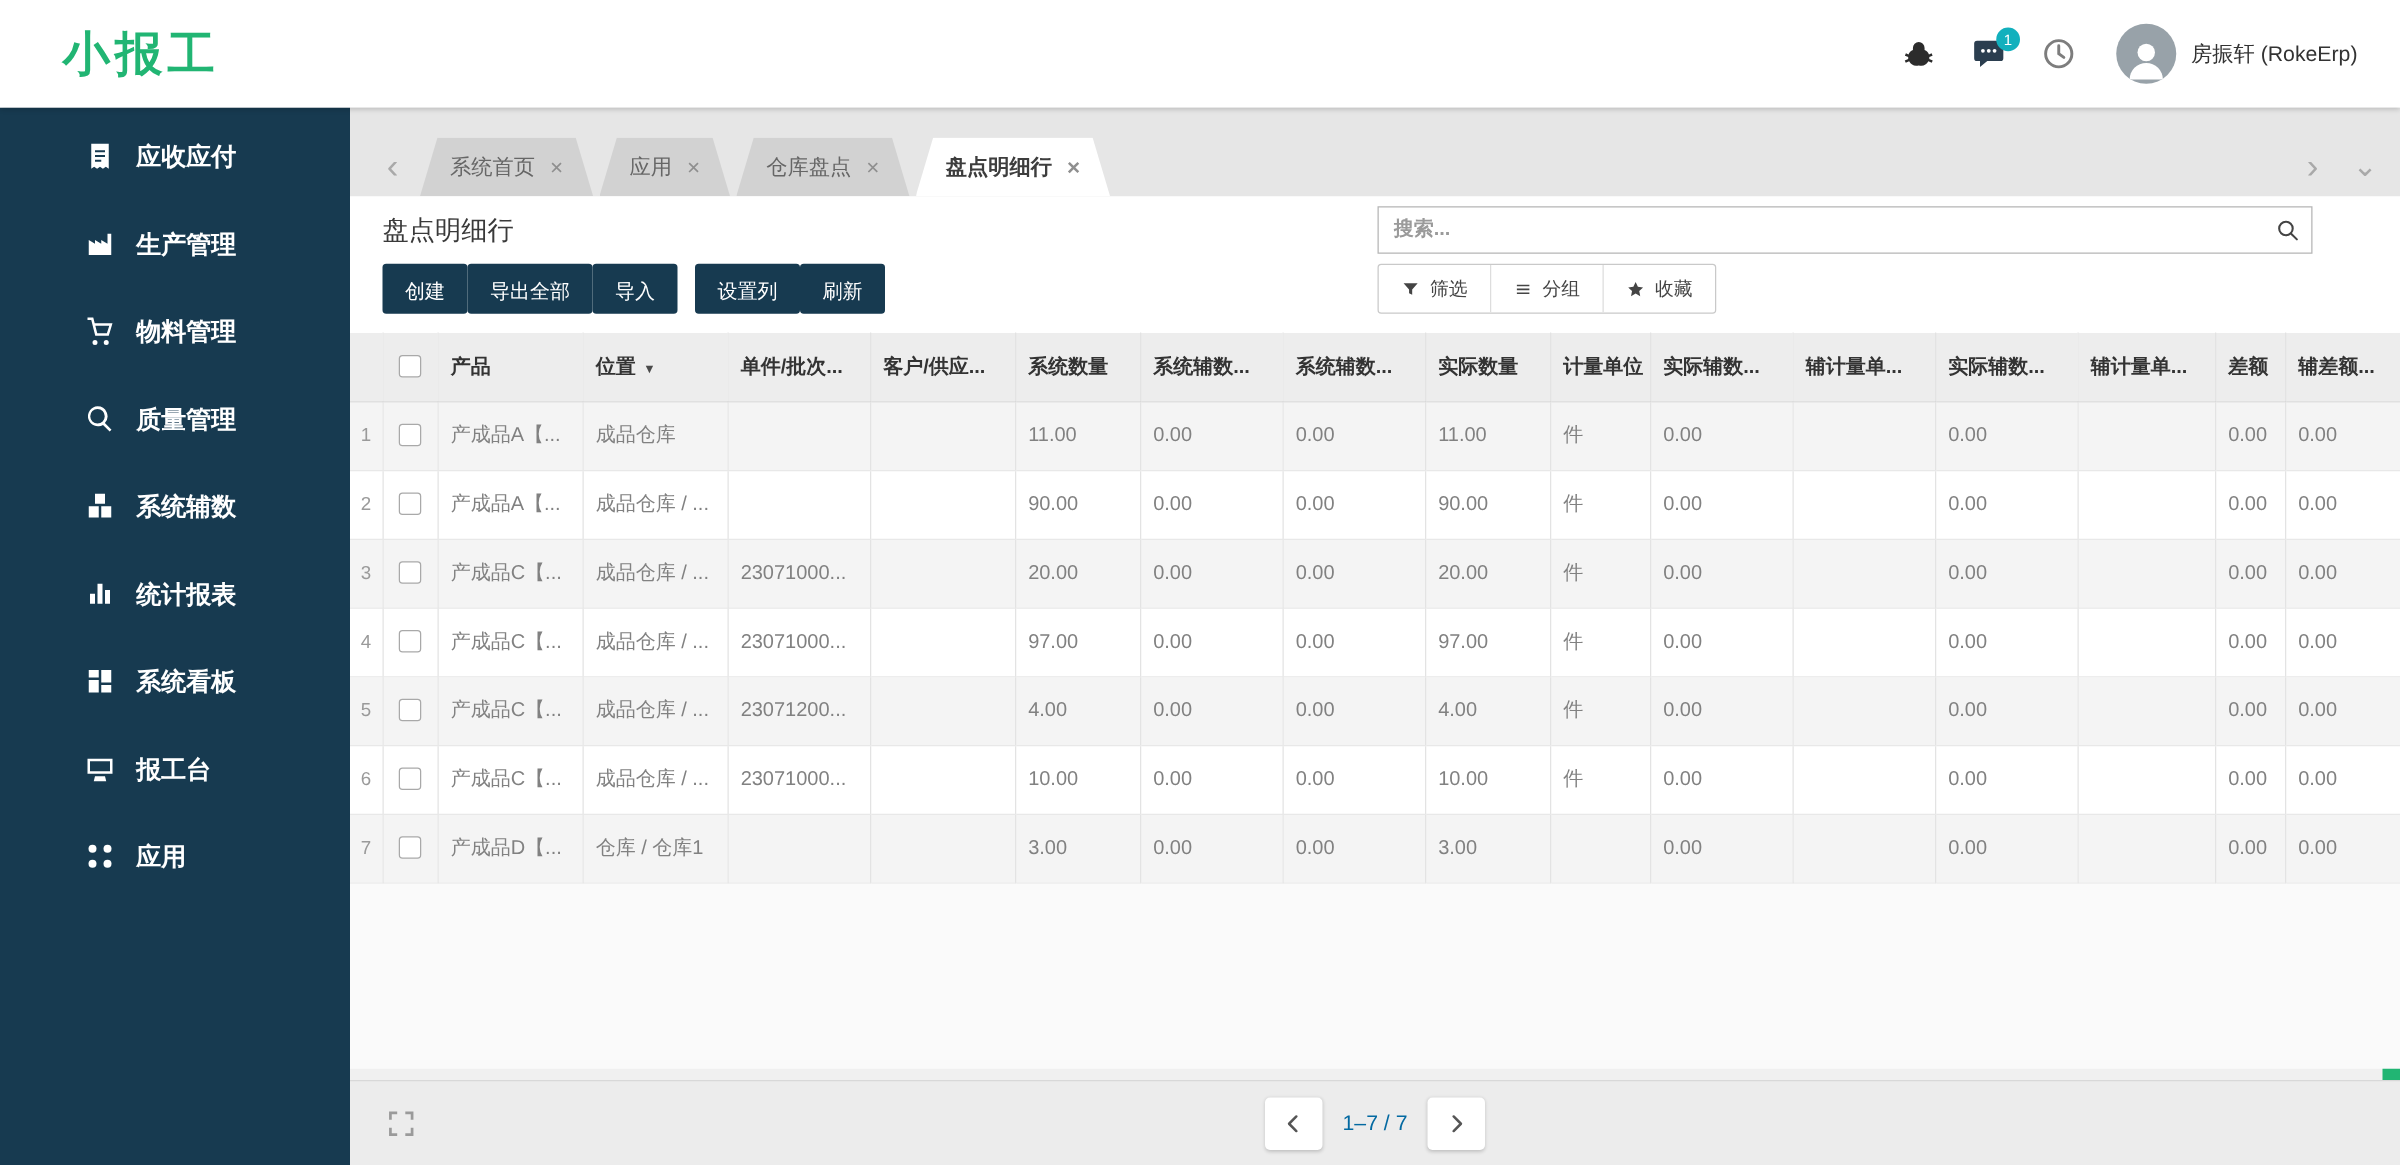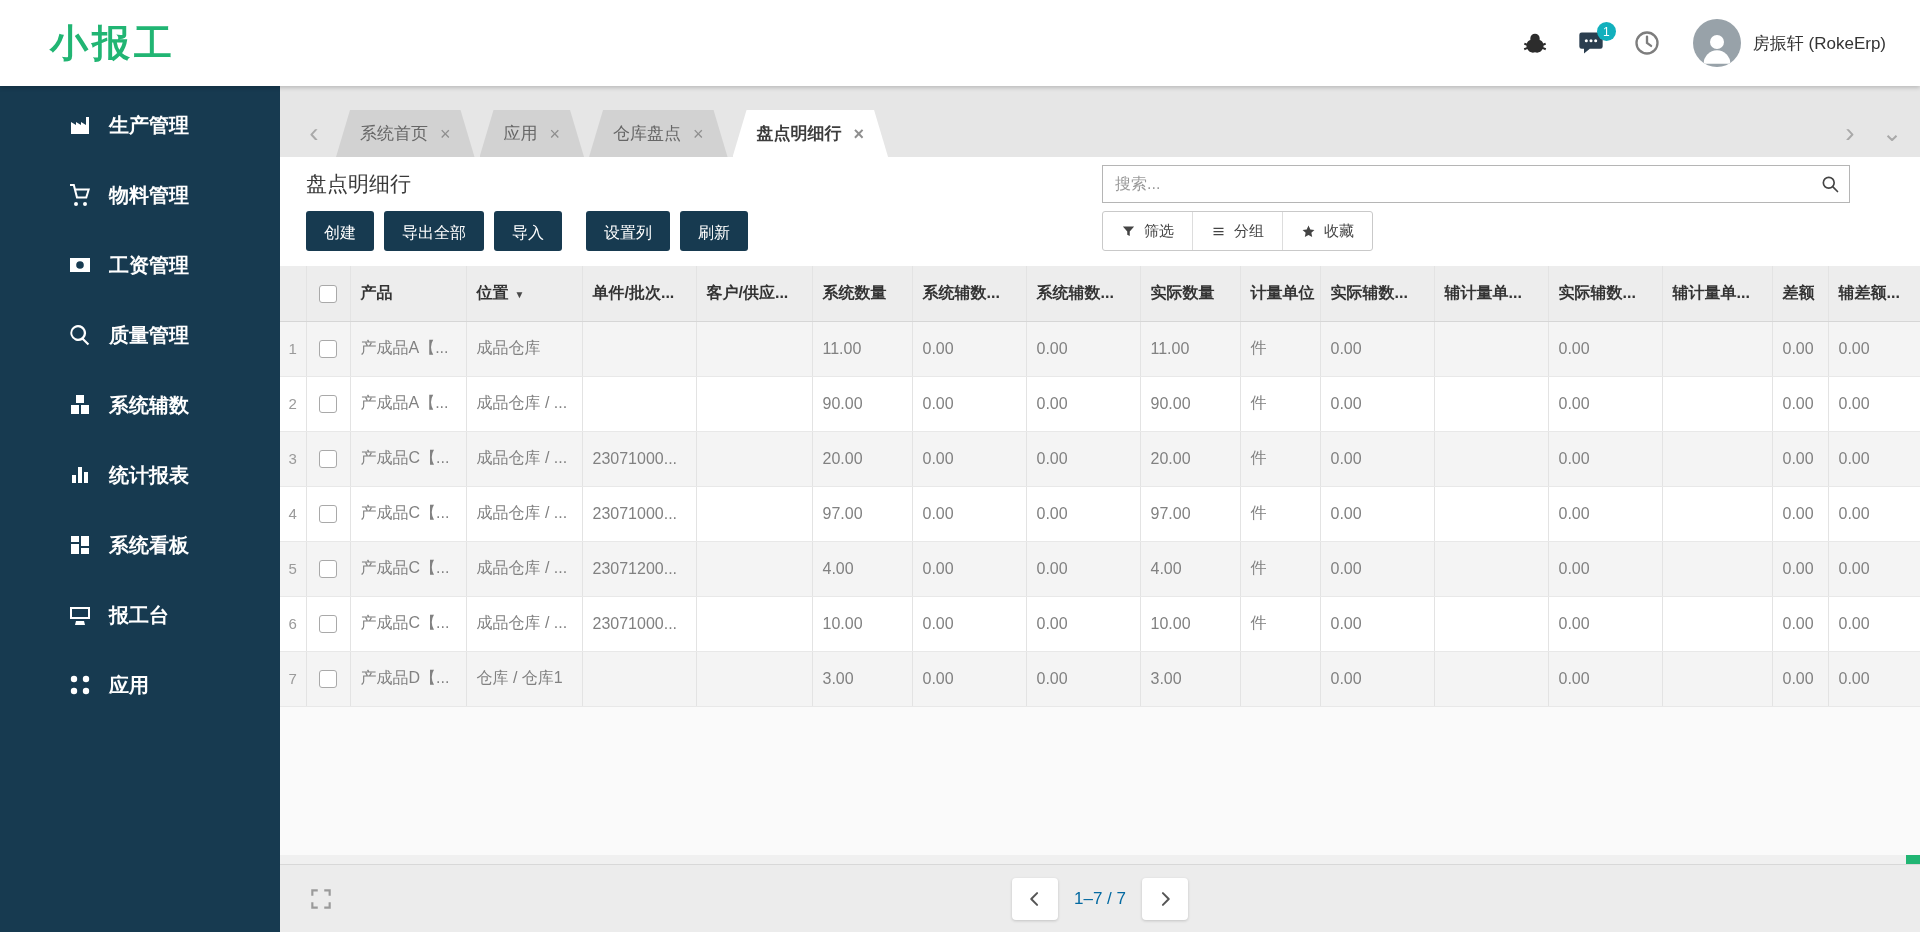--- a/index.html
+++ b/index.html
@@ -48,27 +48,27 @@
   .tab-right { position:absolute; right:8px; bottom:0; display:flex; }
 
   
   .content { flex:1; min-height:0; display:flex; flex-direction:column; overflow:hidden; background:#fff; }
   .content-top { display:flex; align-items:center; justify-content:space-between;
     padding:8px 70px 0 26px; flex-shrink:0; }
   .page-title { margin:0; font-size:21px; font-weight:400; color:#3a3a3a; }
   .search-box { width:748px; height:38px; border:1px solid #b5b5b5; background:#fff;
     display:flex; align-items:center; padding:0 38px 0 10px; position:relative; }
   .search-box input { border:none; outline:none; flex:1; font-size:16px; color:#a16207;
-    font-family:inherit; background:transparent; }
+    font-family:inherit; background:transparent;font-weight:bold; }
   .search-box input::placeholder { color:#9a9a9a; }
   .search-icn { position:absolute; right:9px; top:8px; width:20px; height:20px; cursor:pointer; }
   .search-icn svg { width:20px; height:20px; }
 
   .toolbar { position:relative; display:flex; padding:8px 0 15px 26px; flex-shrink:0; }
-  .btn-dark { height:40px; padding:12px 18px; margin-right:10px; background:#173a50; color:#fff;
+  .btn-dark { height:40px; padding:12px 18px; margin-right:0; background:#173a50; color:#fff;
     border:none; border-radius:3px; font-size:16px; font-family:Liberation Mono, monospace; cursor:pointer; }
   .actions .btn-dark:nth-child(4) { margin-left:14px; }
   .view-controls { position:absolute; left:822px; top:8px; height:40px; display:flex;
     background:#fff; border:1px solid #c9c9c9; border-radius:3px; overflow:hidden; }
   .vc-btn { display:flex; align-items:center; gap:8px; padding:0 18px; font-size:15px; color:#444;
     background:transparent; border:none; border-right:1px solid #ddd; font-family:Liberation Mono, monospace; cursor:pointer; }
   .vc-btn:last-child { border-right:none; }
   .vc-btn .icn, .vc-btn .icn svg { width:15px; height:15px; display:block; }
 
   
@@ -138,40 +138,40 @@
       <span class="user-name">房振轩 (RokeErp)</span>
     </div>
   </div>
 
   <div class="body">
 
     <div class="sidebar">
         <div class="side-item">
           <span class="icn">
             <svg viewBox="0 0 24 24">
+              <path fill="currentColor" fill-rule="evenodd" d="M5 2h14v20l-2.33-1.7L14.33 22 12 20.3 9.67 22l-2.34-1.7L5 22V2zm3 5.2h8v1.6H8V7.2zm0 3.8h8v1.6H8V11zm0 3.8h5v1.6H8v-1.6z"></path>
+            </svg>
+          </span>
+          <span>应收应付</span>
+        </div>
+        <div class="side-item">
+          <span class="icn">
+            <svg viewBox="0 0 24 24">
               <path fill="currentColor" d="M3 21V9l5 3V9l5 3V9l5 3V4h3v17H3z"></path>
             </svg>
           </span>
           <span>生产管理</span>
         </div>
         <div class="side-item">
           <span class="icn">
             <svg viewBox="0 0 24 24">
               <path fill="currentColor" d="M2 3h3l3.2 12.5H19l3-10H6.5l.5 2h12.4l-1.9 6H9.8L6.6 1H2v2zm6 16a2 2 0 110 4 2 2 0 010-4zm9 0a2 2 0 110 4 2 2 0 010-4z"></path>
             </svg>
           </span>
           <span>物料管理</span>
-        </div>
-        <div class="side-item">
-          <span class="icn">
-            <svg viewBox="0 0 24 24">
-              <path fill="currentColor" fill-rule="evenodd" d="M2 5h20v14H2V5zm10 3.2a3.8 3.8 0 110 7.6 3.8 3.8 0 010-7.6z"></path>
-            </svg>
-          </span>
-          <span>工资管理</span>
         </div>
         <div class="side-item">
           <span class="icn">
             <svg viewBox="0 0 24 24">
               <path fill="currentColor" d="M10 2a8 8 0 015.9 13.4l5.3 5.3-1.5 1.5-5.3-5.3A8 8 0 1110 2zm0 2.2a5.8 5.8 0 100 11.6A5.8 5.8 0 0010 4.2z"></path>
             </svg>
           </span>
           <span>质量管理</span>
         </div>
         <div class="side-item">

